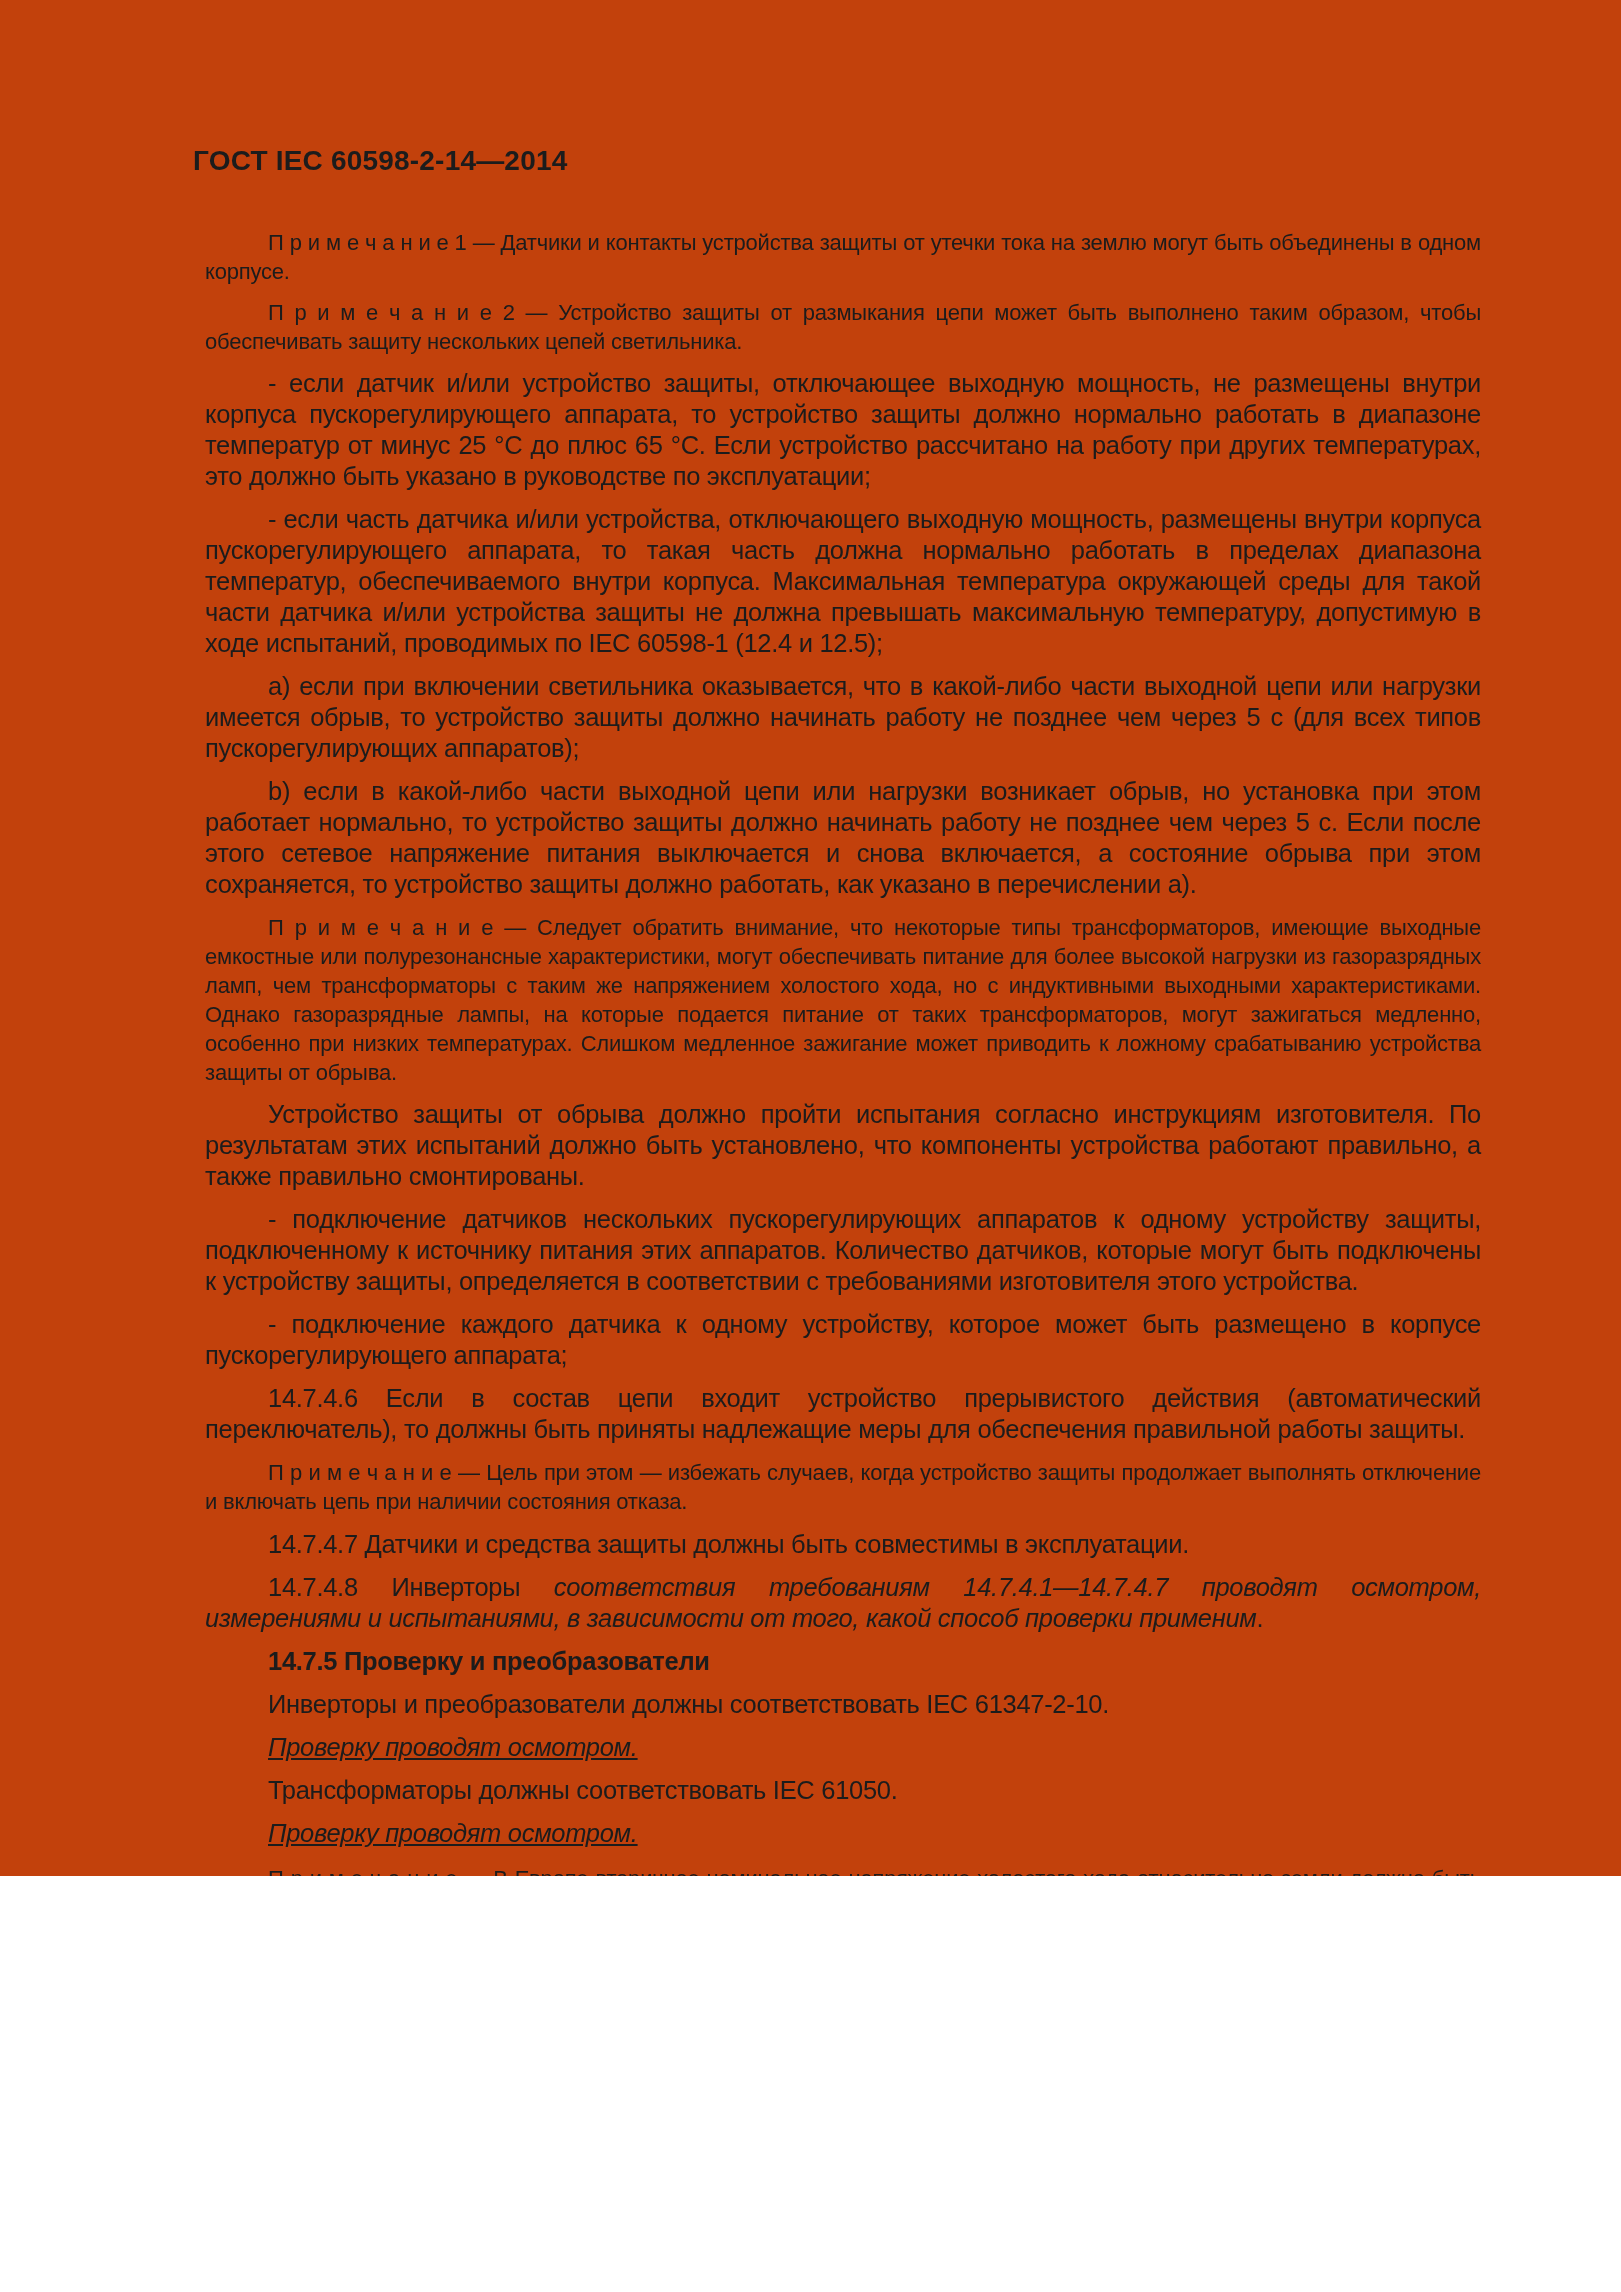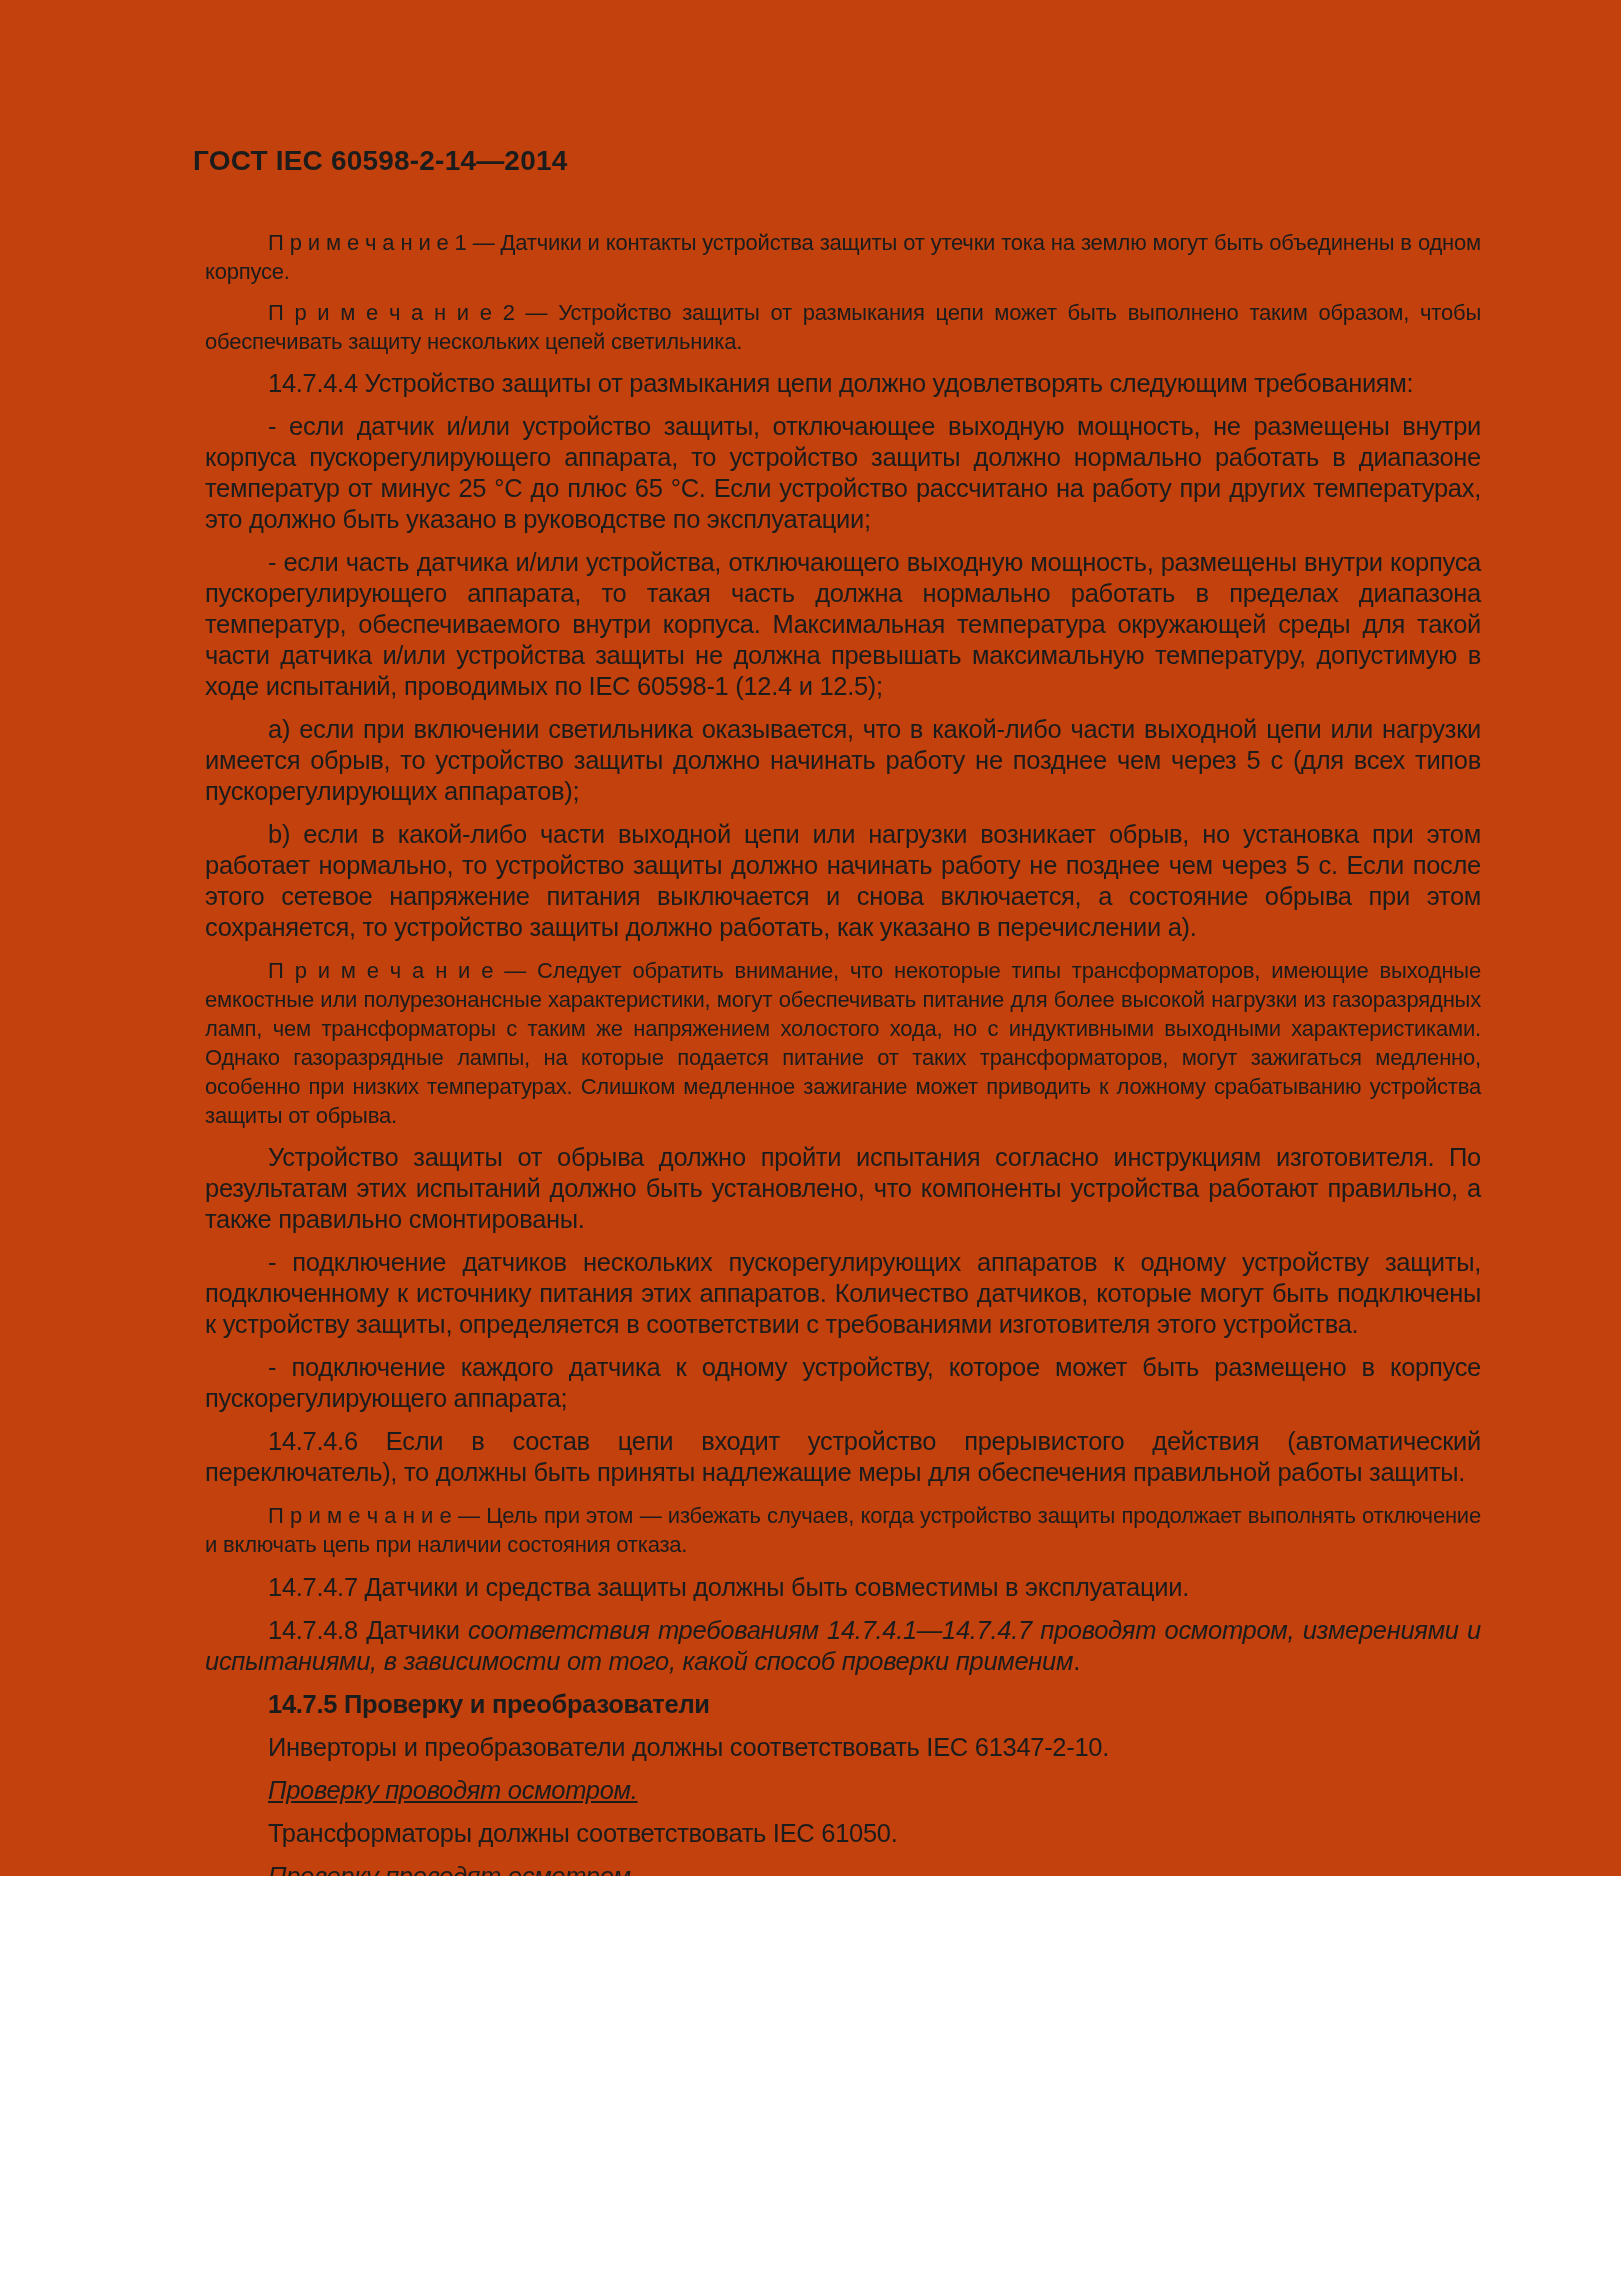--- a/index.html
+++ b/index.html
@@ -70,37 +70,36 @@
 <body>
 
 <div class="page">
   <div class="text-block">
 
     <div class="doc-header">ГОСТ IEC 60598-2-14—2014</div>
 
     <p class="note">П р и м е ч а н и е  1 — Датчики и контакты устройства защиты от утечки тока на землю могут быть объединены в одном корпусе.</p>
     <p class="note">П р и м е ч а н и е  2 — Устройство защиты от размыкания цепи может быть выполнено таким образом, чтобы обеспечивать защиту нескольких цепей светильника.</p>
 
-    <p class="gap-above">14.7.4.4  Устройство защиты от размыкания цепи должно удовлетворять следующим требованиям:</p>
     <p>-  если датчик и/или устройство защиты, отключающее выходную мощность, не размещены внутри корпуса пускорегулирующего аппарата, то устройство защиты должно нормально работать в диапазоне температур от минус 25 °С до плюс 65 °С. Если устройство рассчитано на работу при других температурах, это должно быть указано в руководстве по эксплуатации;</p>
     <p>-  если часть датчика и/или устройства, отключающего выходную мощность, размещены внутри корпуса пускорегулирующего аппарата, то такая часть должна нормально работать в пределах диапазона температур, обеспечиваемого внутри корпуса. Максимальная температура окружающей среды для такой части датчика и/или устройства защиты не должна превышать максимальную температуру, допустимую в ходе испытаний, проводимых по IEC 60598-1 (12.4 и 12.5);</p>
     <p>a)  если при включении светильника оказывается, что в какой-либо части выходной цепи или нагрузки имеется обрыв, то устройство защиты должно начинать работу не позднее чем через 5 с (для всех типов пускорегулирующих аппаратов);</p>
     <p>b)  если в какой-либо части выходной цепи или нагрузки возникает обрыв, но установка при этом работает нормально, то устройство защиты должно начинать работу не позднее чем через 5 с. Если после этого сетевое напряжение питания выключается и снова включается, а состояние обрыва при этом сохраняется, то устройство защиты должно работать, как указано в перечислении а).</p>
 
     <p class="note note-block">П р и м е ч а н и е  — Следует обратить внимание, что некоторые типы трансформаторов, имеющие выходные емкостные или полурезонансные характеристики, могут обеспечивать питание для более высокой нагрузки из газоразрядных ламп, чем трансформаторы с таким же напряжением холостого хода, но с индуктивными выходными характеристиками. Однако газоразрядные лампы, на которые подается питание от таких трансформаторов, могут зажигаться медленно, особенно при низких температурах. Слишком медленное зажигание может приводить к ложному срабатыванию устройства защиты от обрыва.</p>
 
     <p>Устройство защиты от обрыва должно пройти испытания согласно инструкциям изготовителя. По результатам этих испытаний должно быть установлено, что компоненты устройства работают правильно, а также правильно смонтированы.</p>
     <p>-  подключение датчиков нескольких пускорегулирующих аппаратов к одному устройству защиты, подключенному к источнику питания этих аппаратов. Количество датчиков, которые могут быть подключены к устройству защиты, определяется в соответствии с требованиями изготовителя этого устройства.</p>
     <p>-  подключение каждого датчика к одному устройству, которое может быть размещено в корпусе пускорегулирующего аппарата;</p>
     <p>14.7.4.6  Если в состав цепи входит устройство прерывистого действия (автоматический переключатель), то должны быть приняты надлежащие меры для обеспечения правильной работы защиты.</p>
 
     <p class="note note-block">П р и м е ч а н и е  — Цель при этом — избежать случаев, когда устройство защиты продолжает выполнять отключение и включать цепь при наличии состояния отказа.</p>
 
     <p>14.7.4.7  Датчики и средства защиты должны быть совместимы в эксплуатации.</p>
-    <p><span>14.7.4.8  Датчики </span><span class="it">соответствия требованиям 14.7.4.1—14.7.4.7 проводят осмотром, измерениями и испытаниями, в зависимости от того, какой способ проверки применим</span><span>.</span></p>
+    <p><span>14.7.4.8  Инверторы </span><span class="it">соответствия требованиям 14.7.4.1—14.7.4.7 проводят осмотром, измерениями и испытаниями, в зависимости от того, какой способ проверки применим</span><span>.</span></p>
 
     <p class="bold">14.7.5  Проверку и преобразователи</p>
     <p>Инверторы и преобразователи должны соответствовать IEC 61347-2-10.</p>
     <p class="italic">Проверку проводят осмотром.</p>
     <p>Трансформаторы должны соответствовать IEC 61050.</p>
     <p class="italic">Проверку проводят осмотром.</p>
 
     <p class="note" style="margin-top:15.7px;">П р и м е ч а н и е  — В Европе вторичное номинальное напряжение холостого хода относительно земли должно быть не более 5 кВ, между клеммами — не более 10 кВ.</p>
 
   </div>

